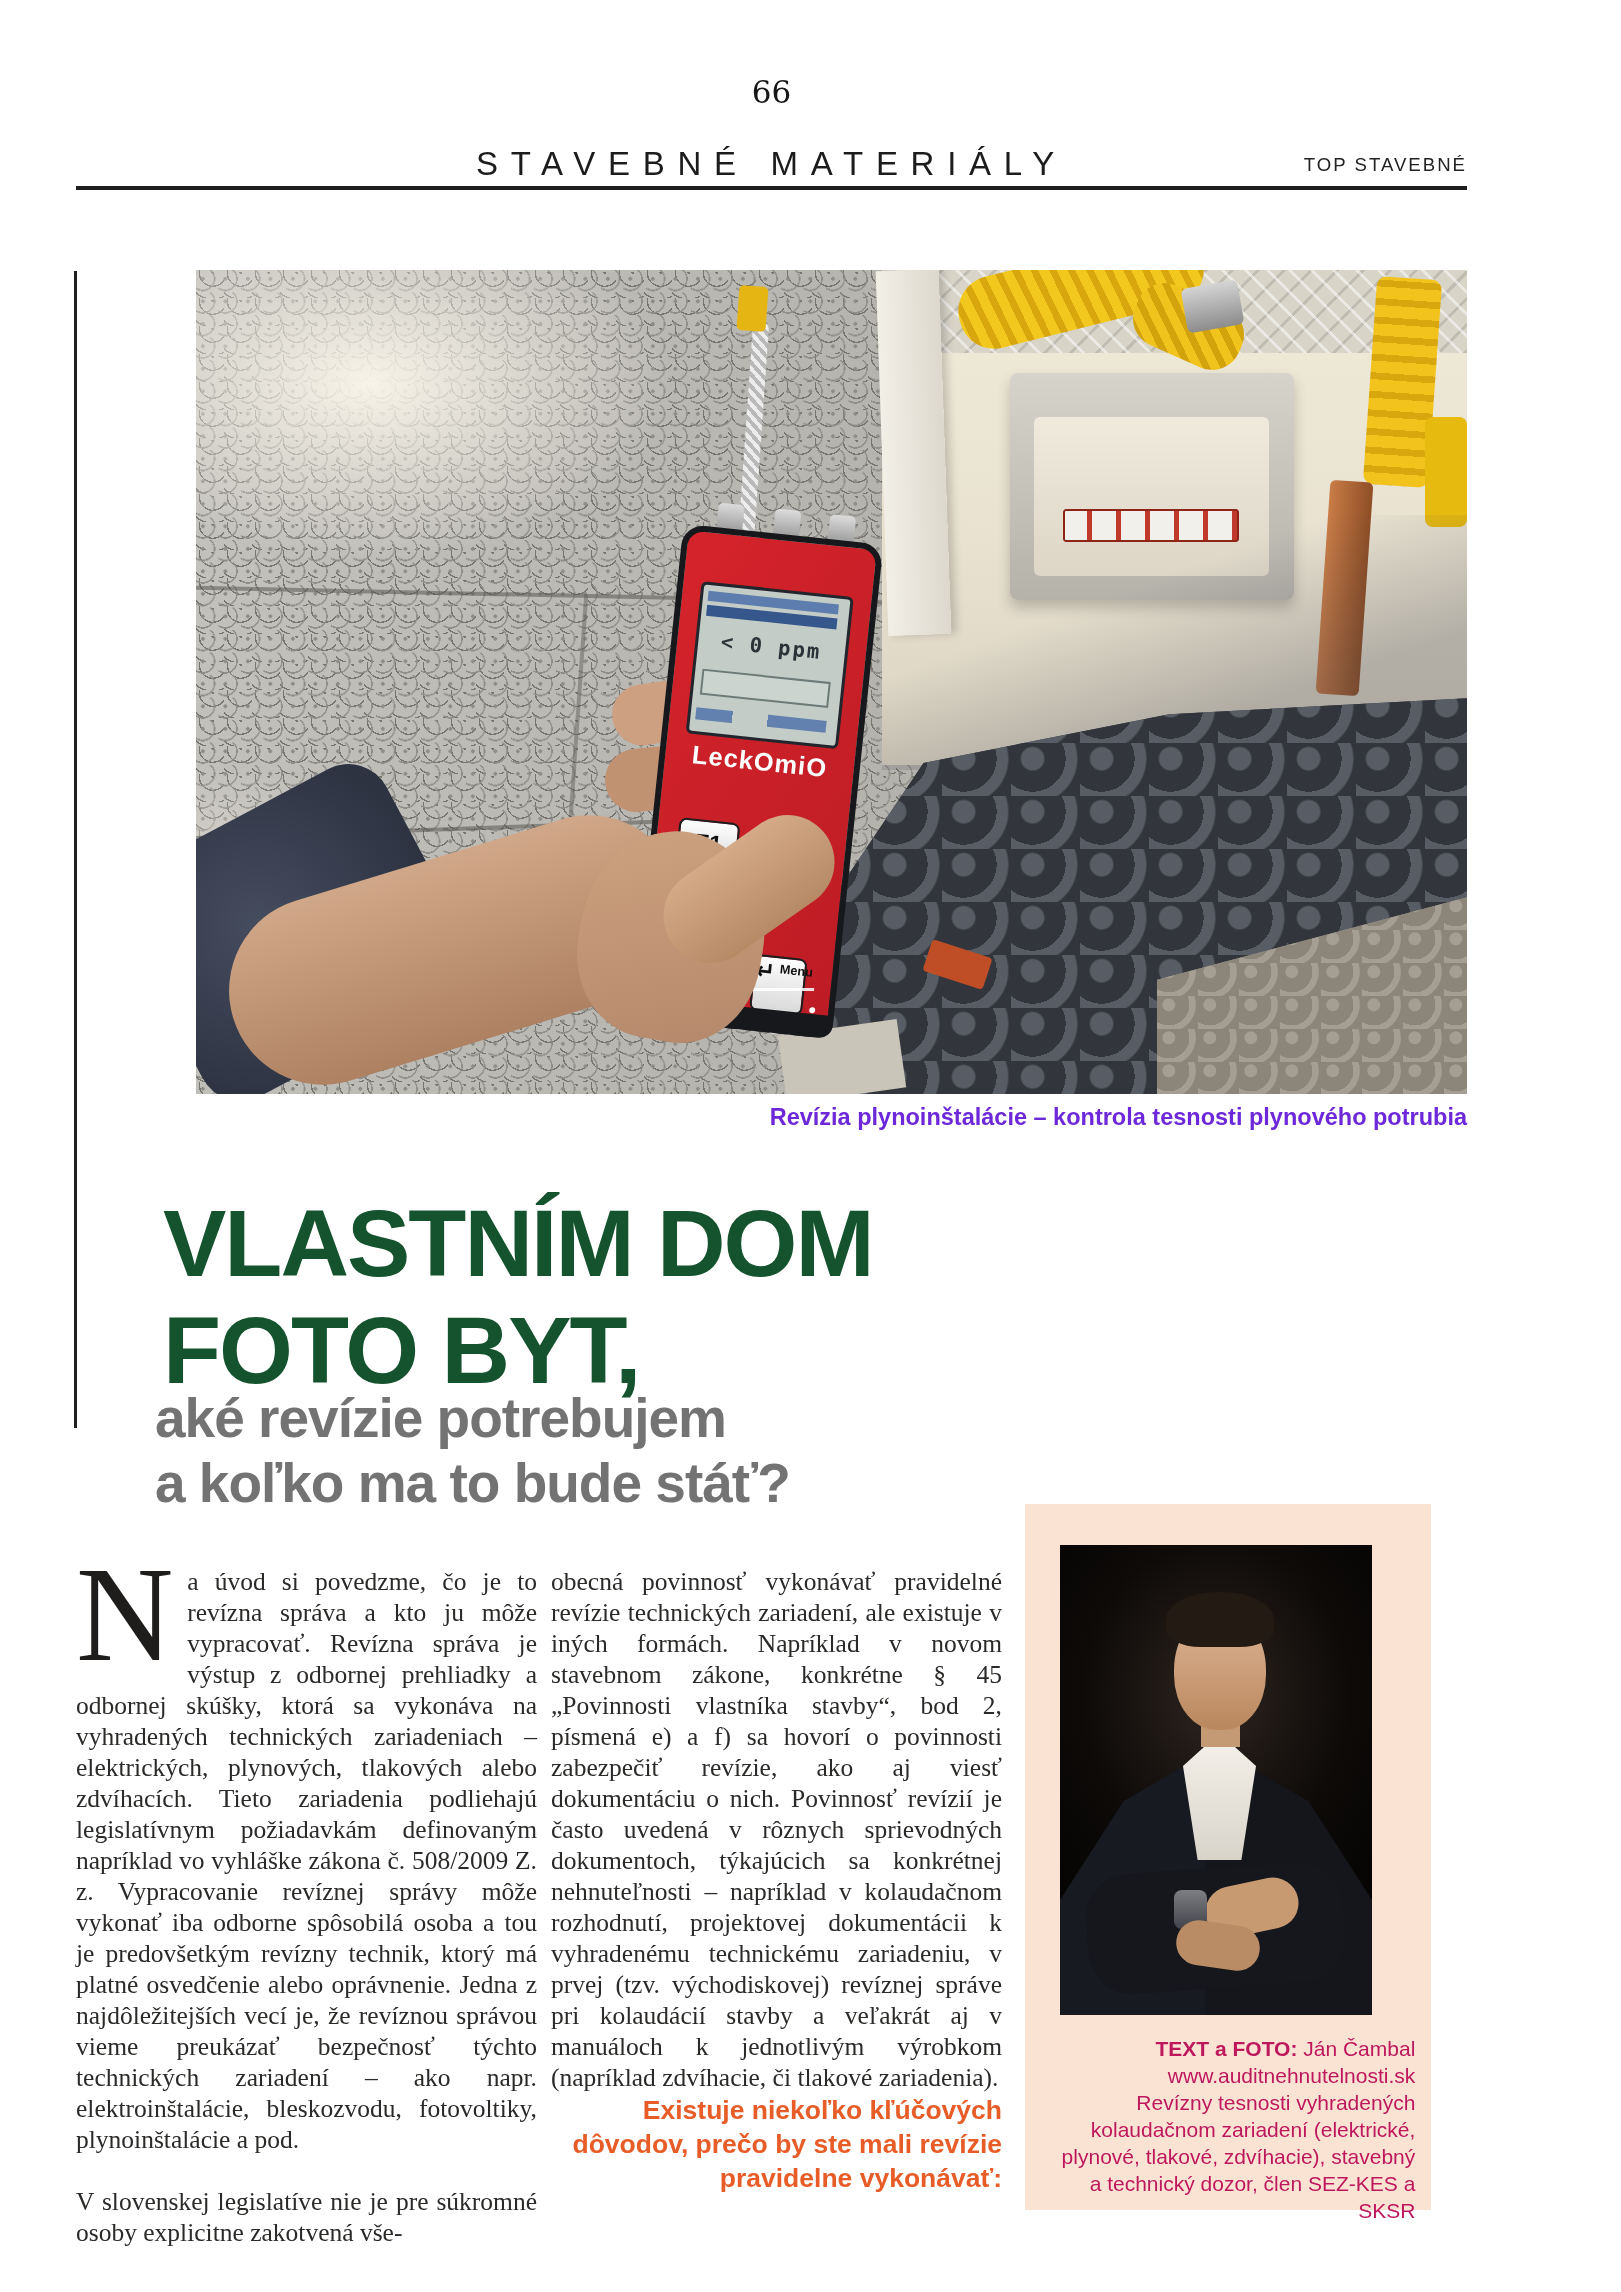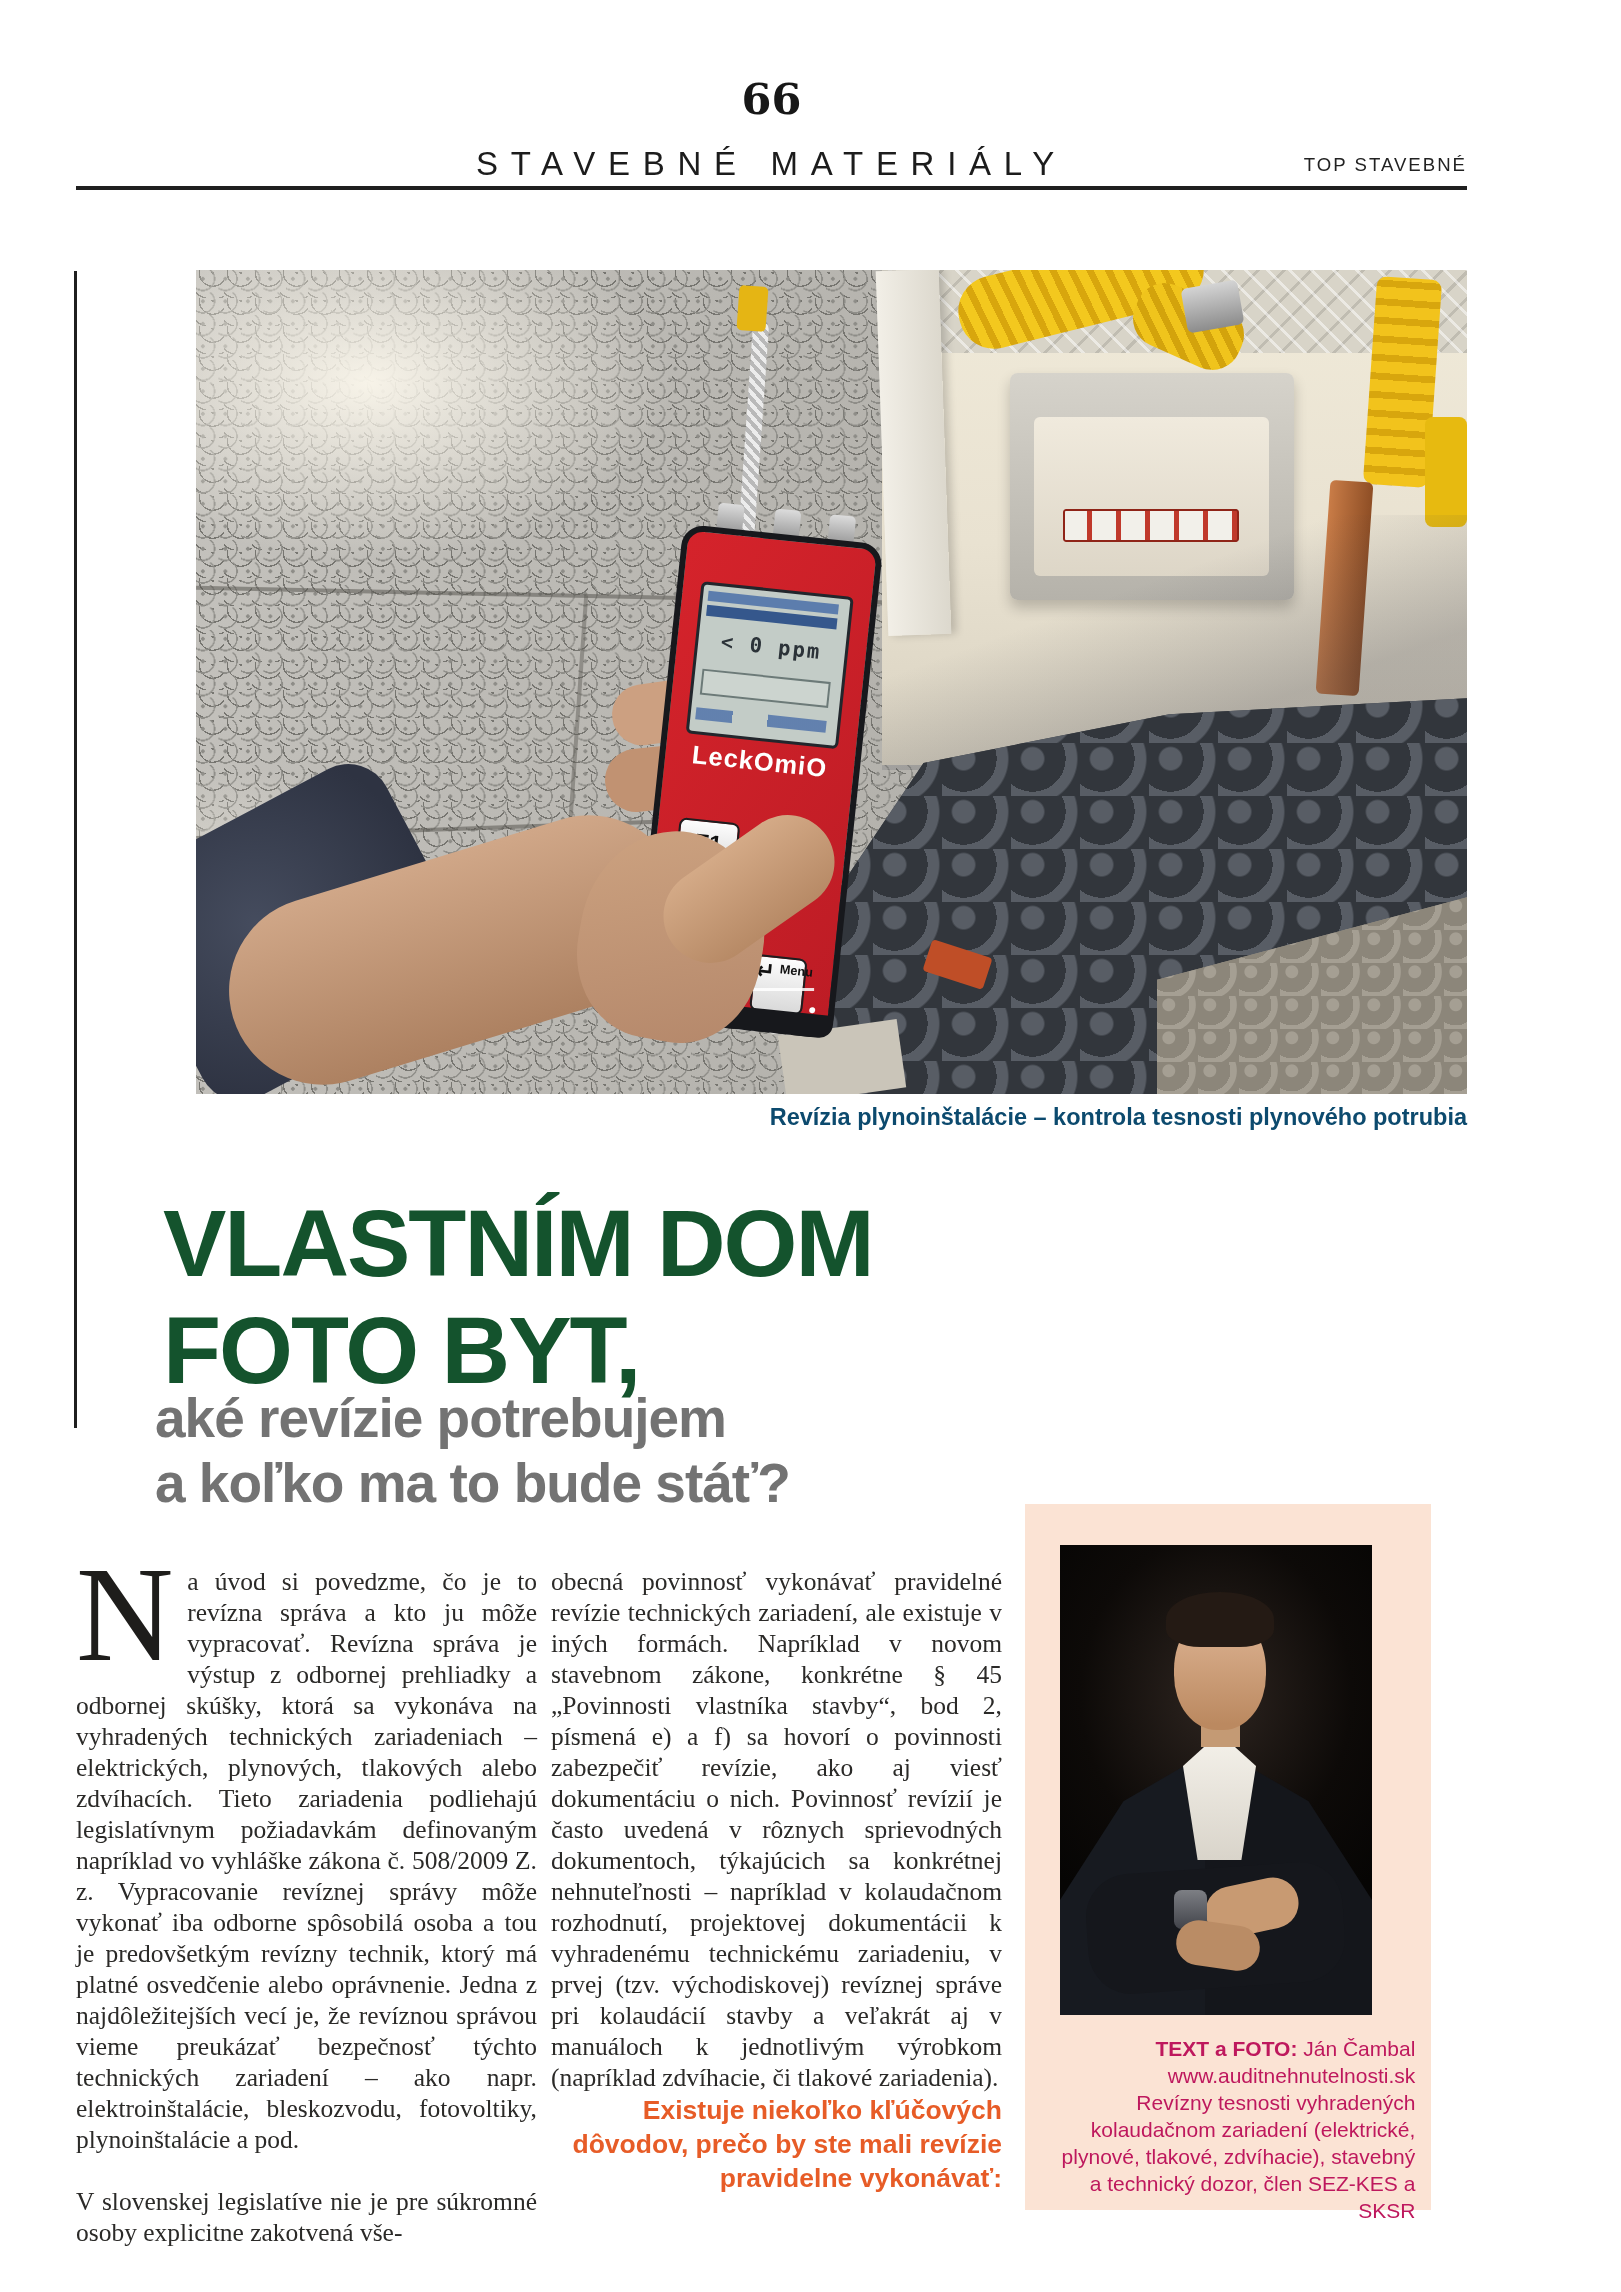--- a/index.html
+++ b/index.html
@@ -2,21 +2,21 @@
 <html><head>
 <meta charset="utf-8">
 <style>
   html,body{margin:0;padding:0;background:#e9e9e9;}
   .page{position:relative;width:1621px;height:2293px;background:#ffffff;margin:0 auto;overflow:hidden;
         font-family:"Liberation Sans",sans-serif;}
   .abs{position:absolute;}
 
   
   .page-num{left:76px;top:74px;width:1391px;text-align:center;
-            font-family:"DejaVu Serif",serif;font-weight:bold;font-size:43px;color:#171717;}
+            font-family:"DejaVu Serif",serif;font-weight:normal;font-size:31px;color:#171717;}
   .section-row{left:76px;top:145px;width:1391px;height:33px;}
   .section-title{position:absolute;left:0;right:0;top:0;text-align:center;
                  font-size:33px;letter-spacing:12.7px;color:#1c1c1c;}
   .corner-label{position:absolute;right:0;top:8.8px;font-size:18.6px;letter-spacing:2px;color:#222;}
   .rule{left:76px;top:186px;width:1391px;height:3.9px;background:#1f1f1f;}
   .vline{left:74px;top:271px;width:2.9px;height:1157px;background:#1f1f1f;}
 
   
   .photo{left:196px;top:270px;width:1271px;height:824px;overflow:hidden;background:#b5b3ae;}
   .photo *{position:absolute;}
@@ -112,21 +112,21 @@
   .speaker{left:15.7px;top:384px;width:86px;height:86px;border-radius:50%;
     background:radial-gradient(circle at 45% 40%,#d62a30 45%,#a31a21 78%);box-shadow:inset 0 0 0 3.9px rgba(120,10,16,.6);}
   .dev-line{left:5.9px;top:457px;width:173px;height:2.9px;background:rgba(255,255,255,.85);transform:rotate(-6deg);}
   .dev-brand{left:0;top:465px;width:100%;text-align:center;color:#fff;font-weight:bold;font-style:italic;
     font-size:35px;letter-spacing:1px;}
   .molecule{left:165px;top:476px;width:7.8px;height:7.8px;border-radius:50%;background:#fff;
     box-shadow:9.8px -9.8px 0 -1px #fff, 11.8px 3.9px 0 -2px #fff;}
 
   
   .photo-caption{left:487px;top:1104px;width:980px;text-align:right;
-    font-weight:bold;font-size:23.5px;color:#0c4a6e;}
+    font-weight:bold;font-size:23.5px;color:#6d28d9;}
   .headline{left:145px;top:1172px;width:980px;font-weight:bold;font-size:95px;line-height:107px;
     letter-spacing:-2px;}
   .subhead{left:155px;top:1386px;width:882px;font-weight:bold;font-size:55px;line-height:65px;
     letter-spacing:-1px;color:#737373;}
   .col{font-family:"Liberation Serif",serif;font-size:25.5px;line-height:31px;color:#2b2a28;text-align:justify;}
   .col p{margin:0;}
   .col1{left:76px;top:1566px;width:461px;}
   .col2{left:551px;top:1566px;width:451px;}
   .col1 .p2{margin-top:31px;}
   .dropcap{float:left;font-family:"Liberation Serif",serif;font-size:135px;line-height:93px;height:93px;

